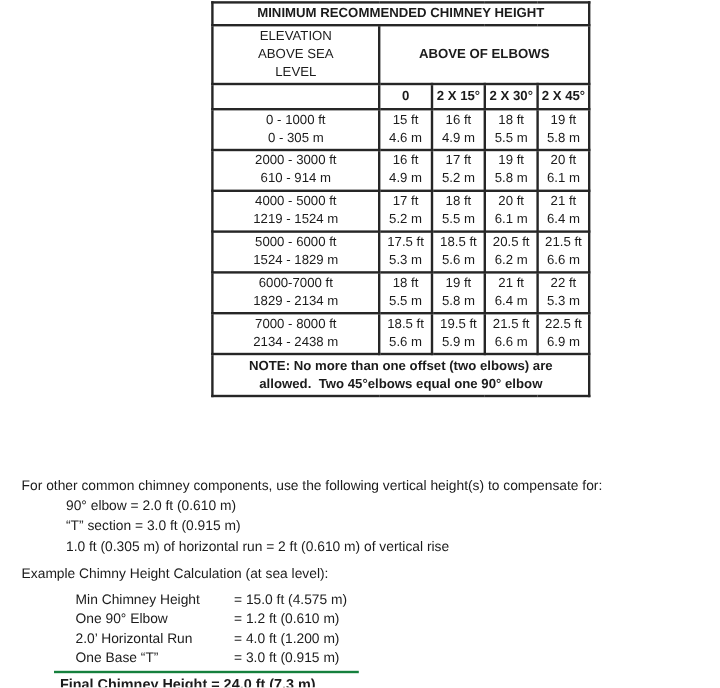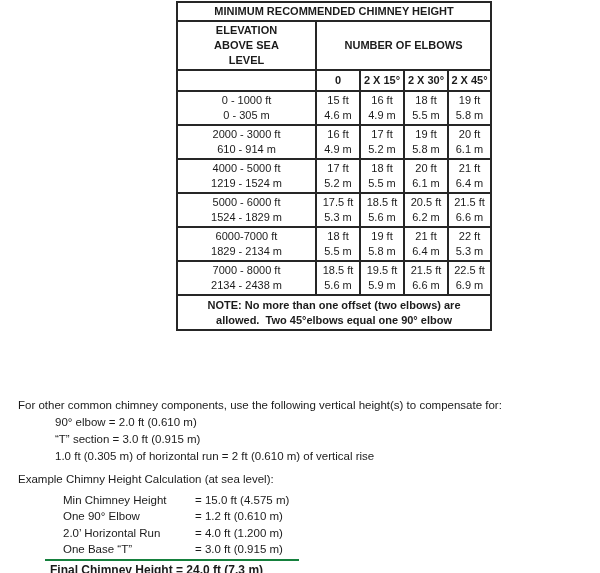--- a/index.html
+++ b/index.html
@@ -19,21 +19,21 @@
   }
   table.cht td {
     border:2px solid #262626;
     text-align:center;
     font-size:11px;
     line-height:15px;
     vertical-align:middle;
     padding:1px 0;
   }
   td.title-cell   { font-weight:bold; font-size:11.5px; height:17px; line-height:14px; }
-  td.elev-head    { font-weight:bold; height:45px; white-space:pre-line; line-height:15px; }
+  td.elev-head    { font-weight:normal; height:45px; white-space:pre-line; line-height:15px; }
   td.group-head   { font-weight:bold; font-size:11.5px; }
   td.col-head     { font-weight:bold; height:21px; }
   td.blank-cell   { height:21px; }
   td.elev-cell, td.height-cell { height:34px; }
   td.note-cell {
     font-weight:bold; height:35px;
     white-space:pre-wrap; line-height:16px; padding:2px 2px;
   }
 
   
@@ -70,21 +70,21 @@
         <col style="width:43px">
     </colgroup>
     <tbody>
       <tr>
         <td colspan="5" class="title-cell">MINIMUM RECOMMENDED CHIMNEY HEIGHT</td>
       </tr>
       <tr>
         <td class="elev-head">ELEVATION
 ABOVE SEA
 LEVEL</td>
-        <td colspan="4" class="group-head">NUMBER OF ELBOWS</td>
+        <td colspan="4" class="group-head">ABOVE OF ELBOWS</td>
       </tr>
       <tr>
         <td class="blank-cell"></td>
         <td class="col-head">0</td>
         <td class="col-head">2 X 15°</td>
         <td class="col-head">2 X 30°</td>
         <td class="col-head">2 X 45°</td>
       </tr>
 
     </tbody>

